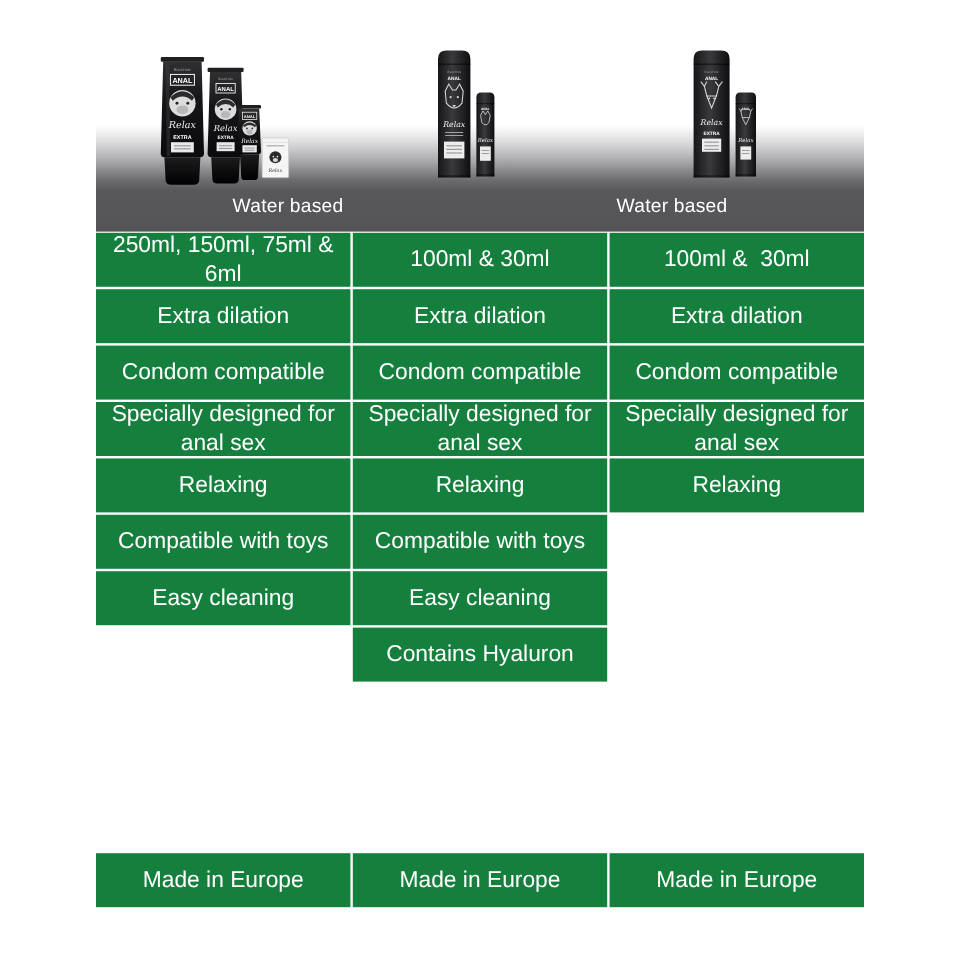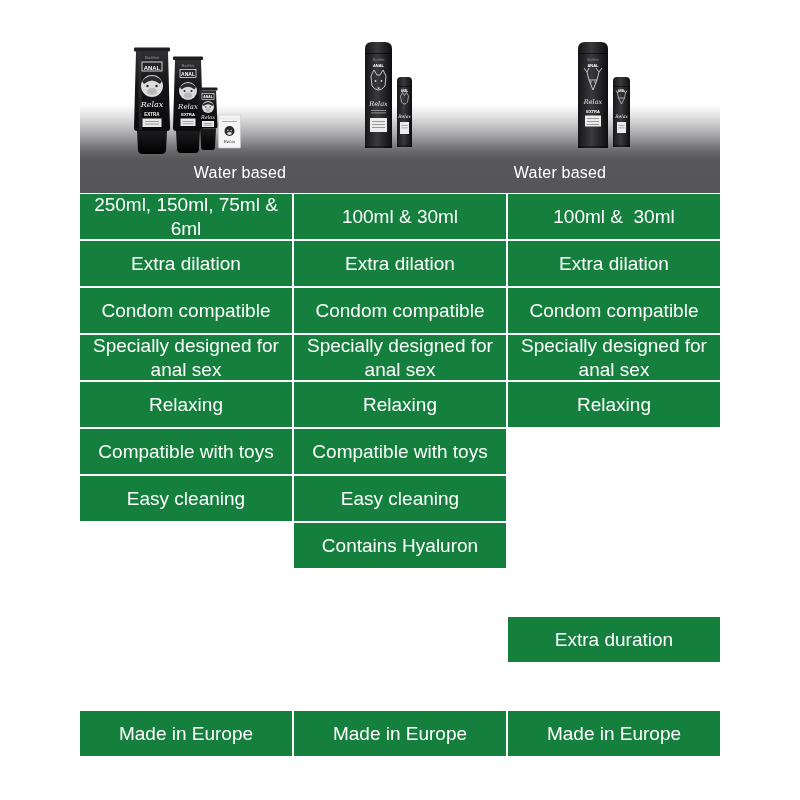--- a/index.html
+++ b/index.html
@@ -231,17 +231,16 @@
     <div class="cell" style="grid-area:6/2">Compatible with toys</div>
     <div class="cell" style="grid-area:7/2">Easy cleaning</div>
     <div class="cell" style="grid-area:8/2">Contains Hyaluron</div>
     <div class="cell" style="grid-area:12/2">Made in Europe</div>
 
     <div class="cell" style="grid-area:1/3">100ml &amp;  30ml</div>
     <div class="cell" style="grid-area:2/3">Extra dilation</div>
     <div class="cell" style="grid-area:3/3">Condom compatible</div>
     <div class="cell" style="grid-area:4/3">Specially designed for anal sex</div>
     <div class="cell" style="grid-area:5/3">Relaxing</div>
-    <div class="cell" style="grid-area:10/3">Extra duration</div>
     <div class="cell" style="grid-area:12/3">Made in Europe</div>
   </div>
 
 </div>
 
 </body></html>

